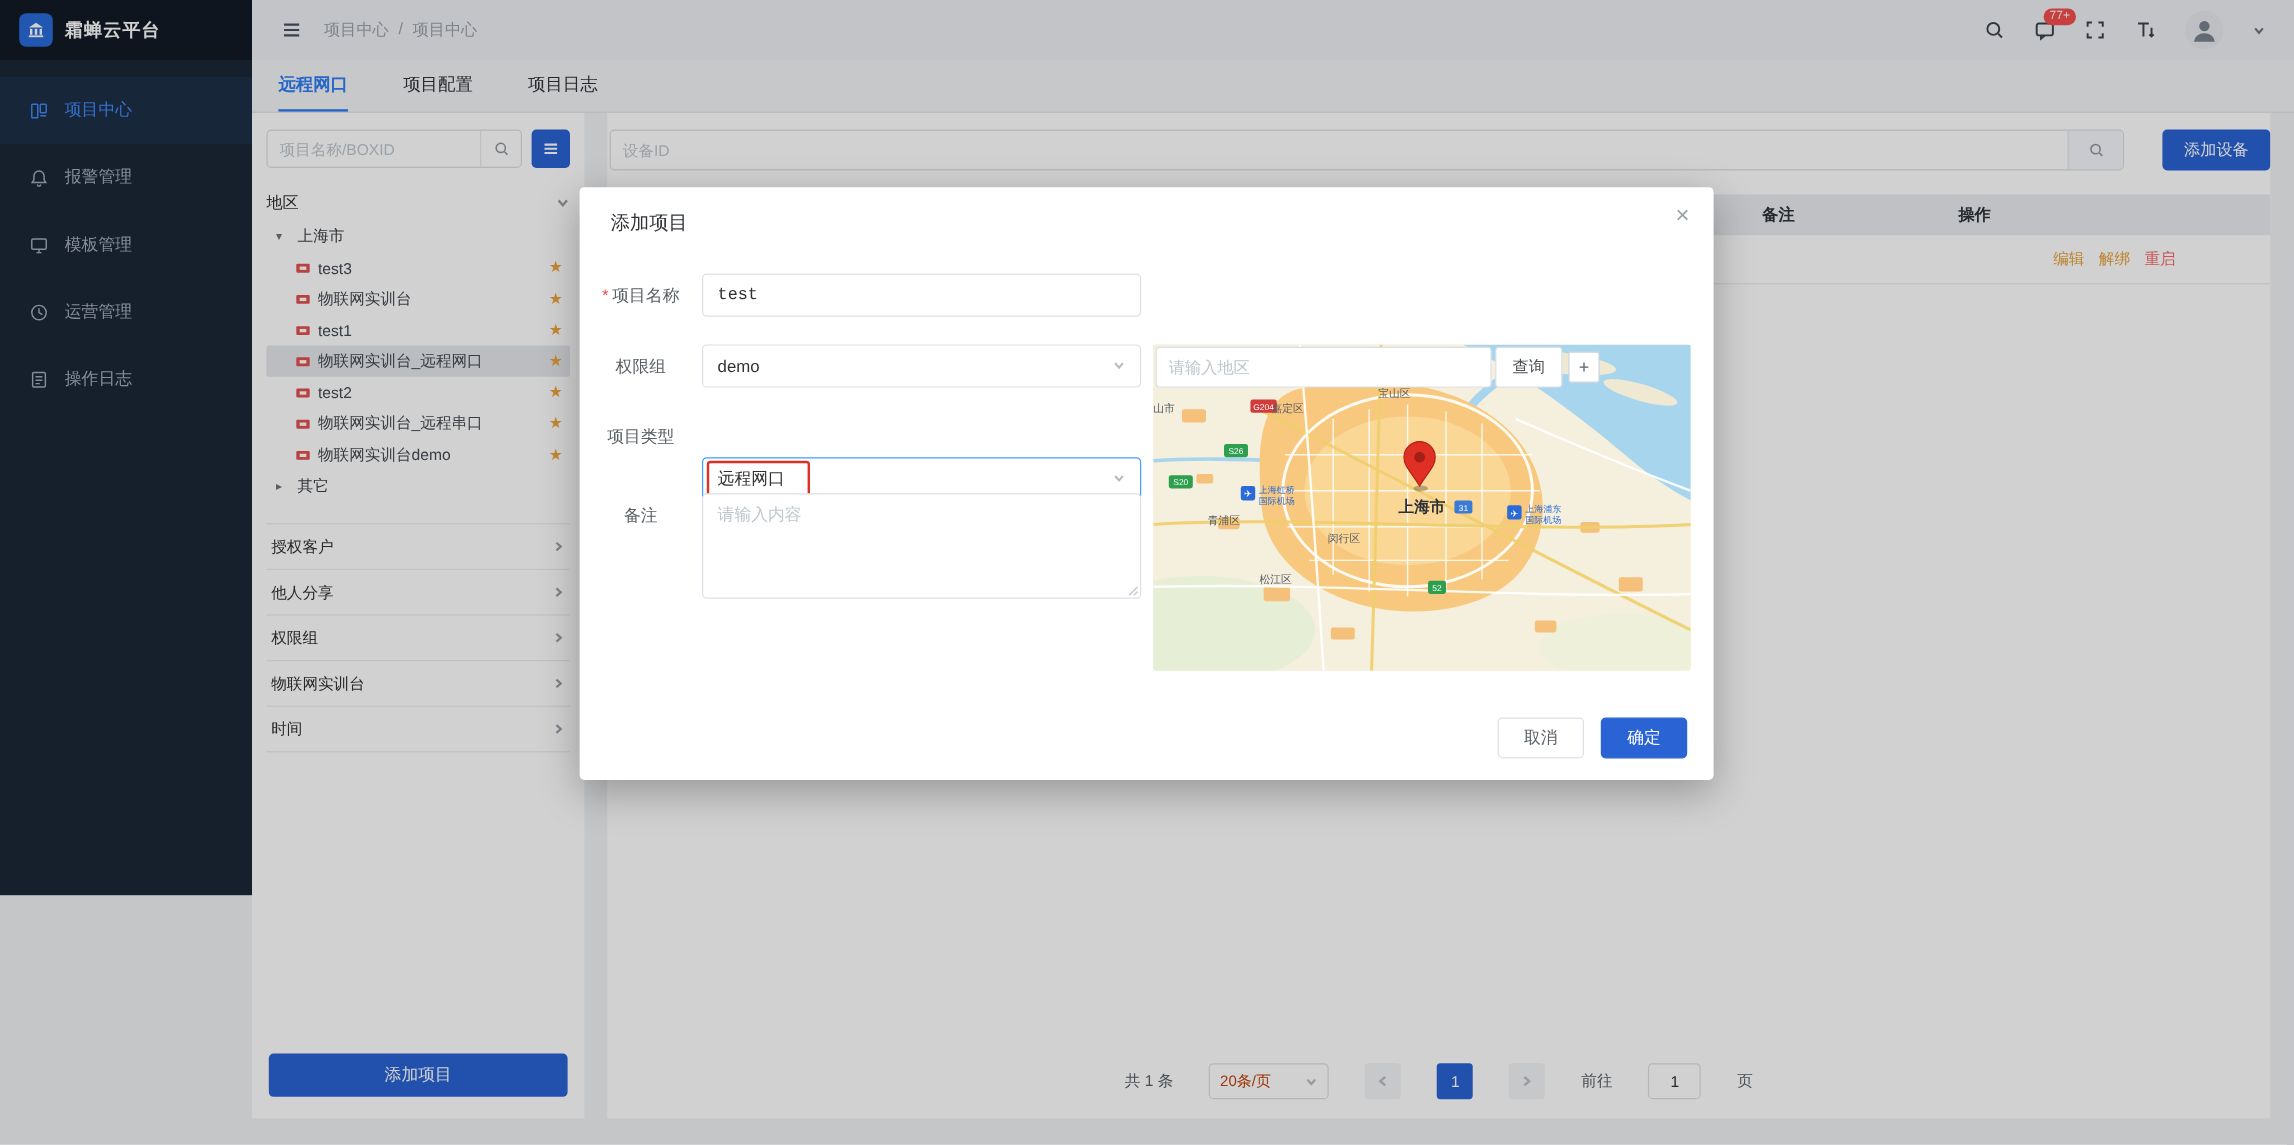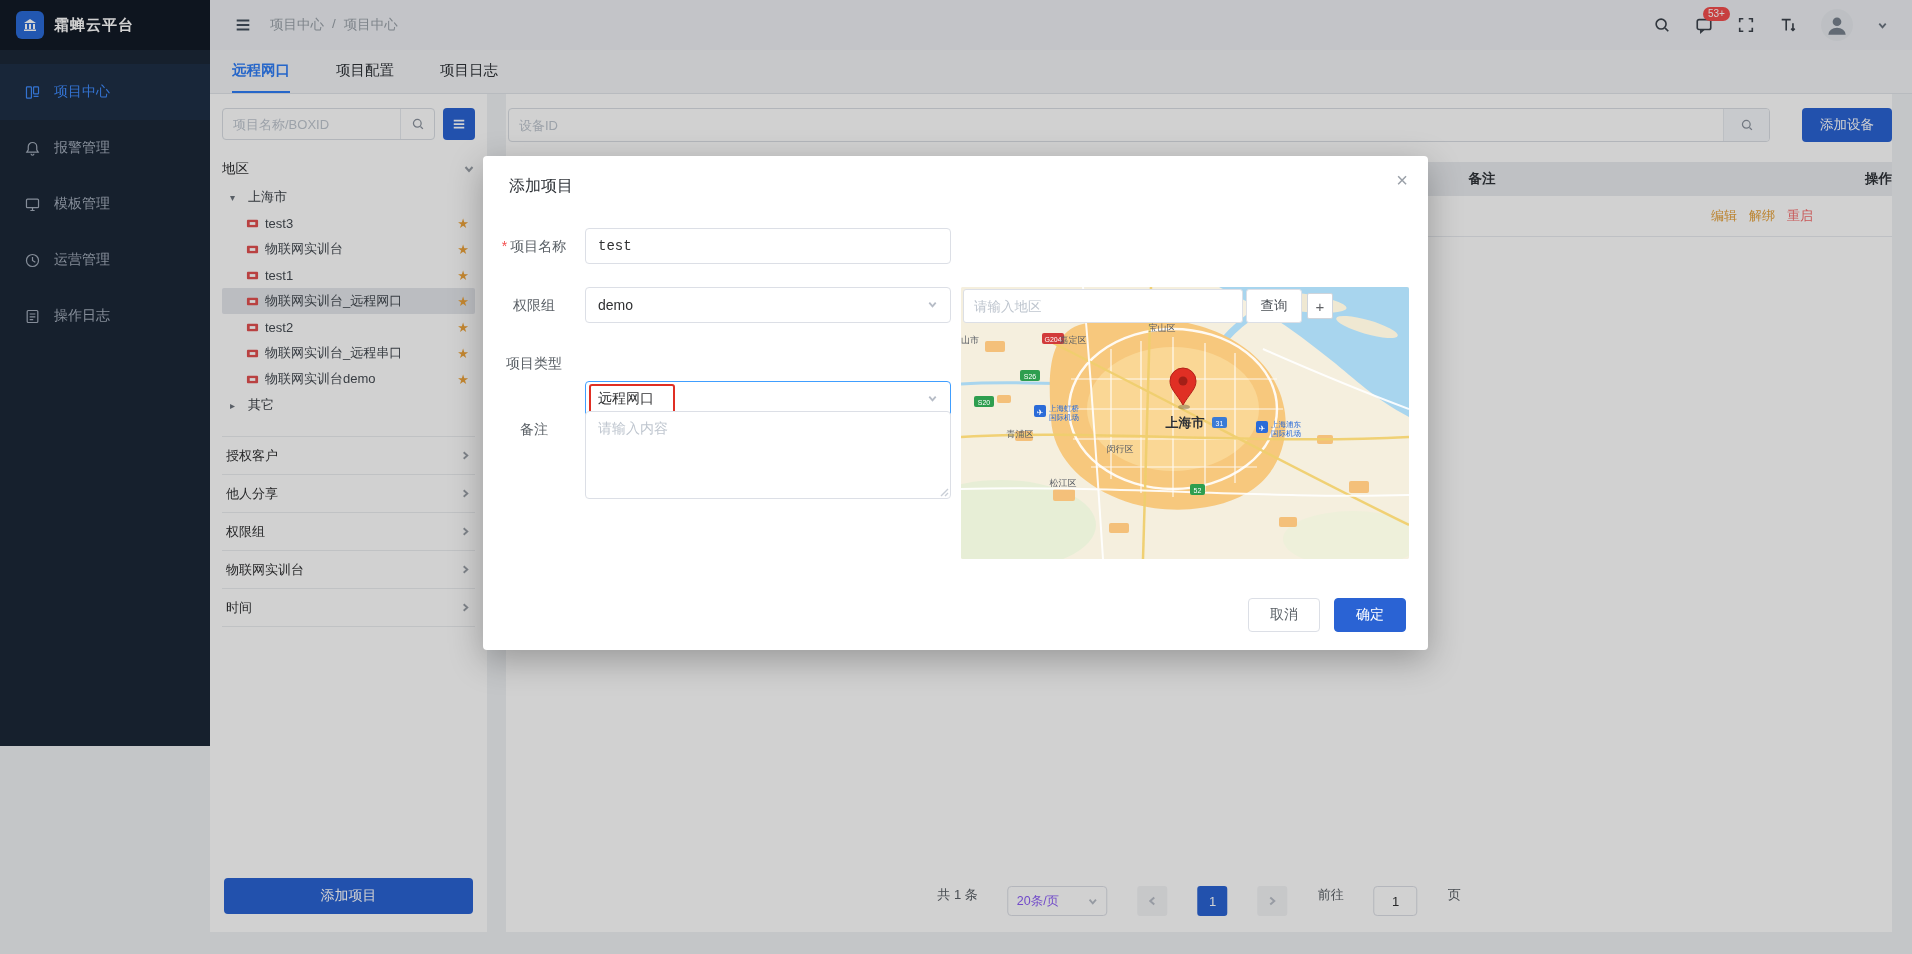--- a/index.html
+++ b/index.html
@@ -63,30 +63,30 @@
 
   
   .content{position:absolute;left:506px;top:94px;width:1386px;bottom:22px;background:#fff;padding:14px 0 0;z-index:3;overflow:hidden}
   .content-search{display:flex;align-items:center;padding-left:2px;margin-bottom:20px}
   .device-group{width:300px;height:34px}
   .device-group .ig-append{width:46px;background:#f5f7fa}
   .add-device-btn{margin-left:32px;height:34px;padding:0 18px;background:#2a63d4;color:#fff;border:none;border-radius:4px;font-size:13.5px;cursor:pointer;font-family:inherit}
   .thead{display:flex;height:34px;background:#e9ecf0;align-items:center;font-size:13.5px;font-weight:bold;color:#2f3338}
   .th-spacer{flex:1}
   .th{width:300px;text-align:center}
-  .th-op{width:260px;text-align:right}
+  .th-op{width:260px;text-align:left}
   .trow{display:flex;height:41px;align-items:center;border-bottom:1px solid #e8ebf0;font-size:13px}
   .td-spacer{flex:1}
   .td{width:300px;text-align:center;color:#5a6066}
   .td-op{width:260px;display:flex;justify-content:center;gap:12px}
   .lnk{cursor:pointer;white-space:nowrap}
   .lnk.edit,.lnk.unbind{color:#e6a23c}
   .lnk.restart{color:#f56c6c}
-  .pagination{position:absolute;bottom:16px;left:50%;transform:translateX(-50%);display:flex;align-items:flex-start;gap:30px;color:#5a6066;font-size:13px;white-space:nowrap}
-  .psize{width:100px;height:30px;border:1px solid #dcdfe6;border-radius:4px;display:flex;align-items:center;justify-content:space-between;padding:4px 8px;font-size:12.5px;color:#8b5cf6;cursor:pointer;background:#fff}
+  .pagination{position:absolute;bottom:16px;left:50%;transform:translateX(-50%);display:flex;align-items:center;gap:30px;color:#5a6066;font-size:13px;white-space:nowrap}
+  .psize{width:100px;height:30px;border:1px solid #dcdfe6;border-radius:4px;display:flex;align-items:center;justify-content:space-between;padding:4px 8px;font-size:12.5px;color:#c2410c;cursor:pointer;background:#fff}
   .psize svg,.sel-chevron svg{width:11px;height:11px;stroke:#b6bcc6;stroke-width:2;fill:none}
   .pbtn{width:30px;height:30px;border-radius:3px;background:#f3f4f6;display:flex;align-items:center;justify-content:center;cursor:pointer}
   .pbtn svg{width:12px;height:12px;stroke:#b9bec7;stroke-width:2;fill:none}
   .pnum{width:30px;height:30px;border-radius:3px;background:#2a63d4;color:#fff;display:flex;align-items:center;justify-content:center;cursor:pointer}
   .goto-input{width:44px;height:30px;border:1px solid #dcdfe6;border-radius:4px;text-align:center;font-size:13px;color:#303133;outline:none;font-family:inherit}
 
   
   .overlay{position:absolute;inset:0;background:rgba(0,0,0,.18);z-index:20}
   .modal{position:absolute;left:483px;top:156px;width:945px;height:494px;background:#fff;border-radius:4px;box-shadow:0 10px 34px rgba(0,0,0,.28);z-index:30}
   .modal-title{position:absolute;left:26px;top:20px;font-size:16px;color:#2f3338}
@@ -195,21 +195,21 @@
         <svg viewBox="0 0 20 20">
             <circle cx="9" cy="9" r="5.5"></circle>
             <path d="M13.5 13.5 L17 17"></path>
           </svg>
       </span>
       <span class="h-icon">
         <svg viewBox="0 0 20 20">
             <rect x="2.5" y="4" width="15" height="11" rx="2"></rect>
             <path d="M6.5 15 L6.5 18 L10 15"></path>
           </svg>
-        <span class="badge">53+</span>
+        <span class="badge">77+</span>
       </span>
       <span class="h-icon">
         <svg viewBox="0 0 20 20">
             <path d="M3 7 V3 H7 M13 3 H17 V7 M17 13 V17 H13 M7 17 H3 V13"></path>
           </svg>
       </span>
       <span class="h-icon">
         <svg viewBox="0 0 20 20">
             <path d="M3 4 H13 M8 4 V16"></path>
             <path d="M15.5 8 V16 M13.5 14 L15.5 16 L17.5 14"></path>

